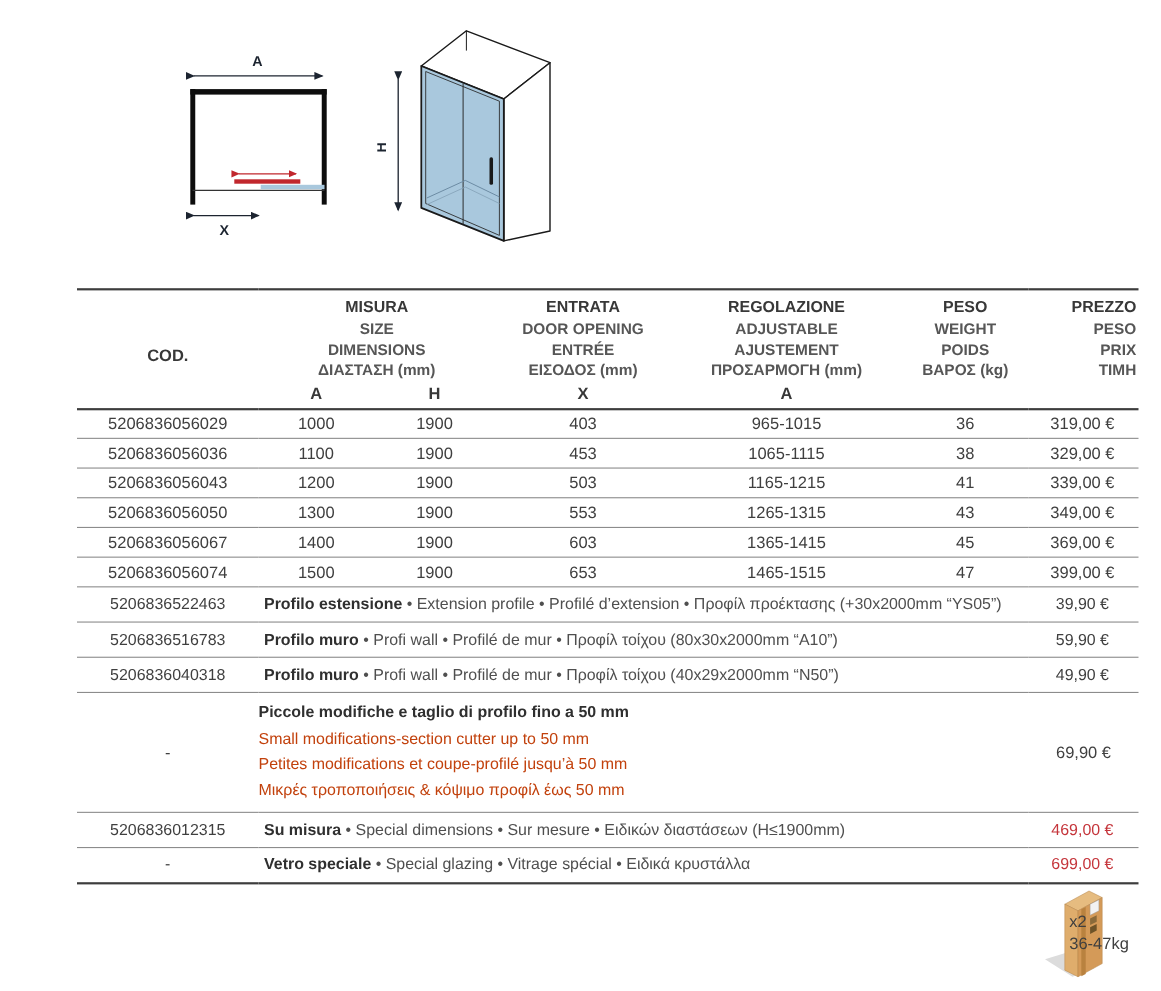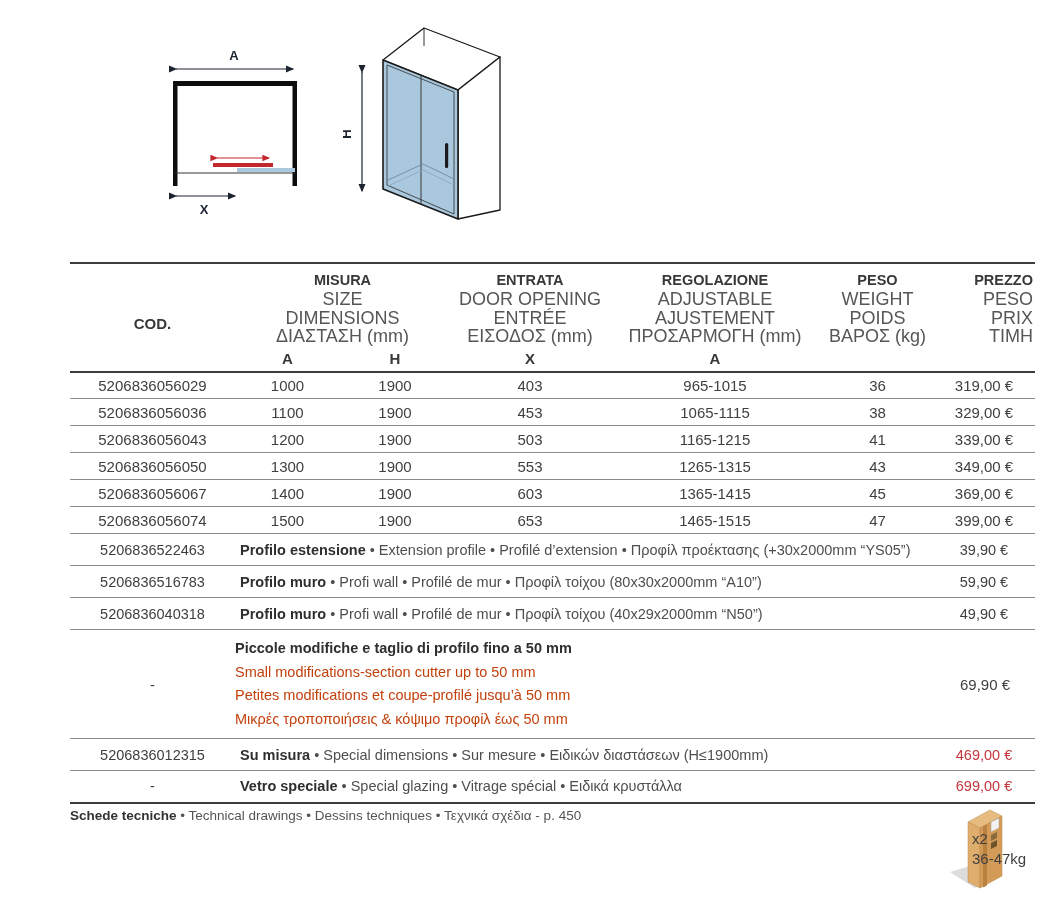--- a/index.html
+++ b/index.html
@@ -18,22 +18,22 @@
   col.c-x    {width:160px;} col.c-adj {width:210px;} col.c-kg {width:115px;}
   col.c-pr   {width:100px;}
 
   thead { border-top:2px solid var(--rule-dark,#3d3d3d);
           border-bottom:2px solid var(--rule-dark,#3d3d3d); }
   thead th { font-weight:400; vertical-align:top; padding-top:7px; }
   th.cod-h { vertical-align:middle; padding-top:12px; font-weight:700;
              font-size:15px; color:var(--text-dark,#383838); text-align:center; }
   .hl1 { font-weight:700; font-size:14.5px; color:var(--text-dark,#383838);
          line-height:19px; text-align:center; }
-  .hl  { font-size:18px; color:var(--text-gray,#565656); line-height:18.5px;
-         text-align:center; }
+  .hl  { font-size:14px; color:var(--text-gray,#565656); line-height:18.5px;
+         text-align:center;font-weight:bold; }
   th.num-r .hl1, th.num-r .hl { text-align:right; padding-right:2px; }
   tr.hsub th { font-weight:700; font-size:15px; color:var(--text-dark,#3b3b3b);
                height:26px; vertical-align:middle; padding:0; text-align:center; }
 
   tbody tr { border-bottom:1px solid var(--rule-light,#8c8c8c); }
   tbody tr:last-child { border-bottom:2px solid var(--rule-dark,#3d3d3d); }
   tbody td { font-size:15px; color:#3f3f3f; text-align:center; vertical-align:middle; }
   tr.dim td { height:27px; }
   tr.acc td, tr.special td { height:32px; font-size:14.5px; }
   td.desc { text-align:left; padding-left:5px; }
@@ -252,23 +252,20 @@
       <td>-</td>
       <td class="desc" colspan="5">
         <span class="lead">Vetro speciale</span><span class="rest"> • Special glazing • Vitrage spécial • Ειδικά κρυστάλλα</span>
       </td>
       <td class="price red">699,00 €</td>
     </tr>
   </tbody>
 </table>
 
 <div id="footer" class="abs">
-  <div>
-    <span class="f-lead">Schede tecniche</span><span class="f-rest"> • Technical drawings • Dessins techniques • Τεχνικά σχέδια - p. 450</span>
-  </div>
 </div>
 
 <svg id="package" class="abs" width="70" height="95" viewBox="0 0 70 95">
   <polygon points="5,72 30,88 50,80 25,66" fill="#dcdcdc"></polygon>
   <polygon points="23,22 45,10 57,16 35,28" fill="#e6bc80" stroke="#b98a4e" stroke-width="0.5"></polygon>
   <polygon points="23,22 35,28 35,88 23,82" fill="#dfad6c" stroke="#b98a4e" stroke-width="0.5"></polygon>
   <polygon points="35,28 57,16 57,76 35,88" fill="#d49a58" stroke="#b98a4e" stroke-width="0.5"></polygon>
   <polygon points="38,26.5 42,24.5 42,85.5 38,87.5" fill="#b9823f"></polygon>
   <polygon points="46,22 54,18 54,28 46,32" fill="#f2f2f2" stroke="#999999" stroke-width="0.4"></polygon>
   <polygon points="46,35 52,32 52,38 46,41" fill="#8a6a3a"></polygon>

